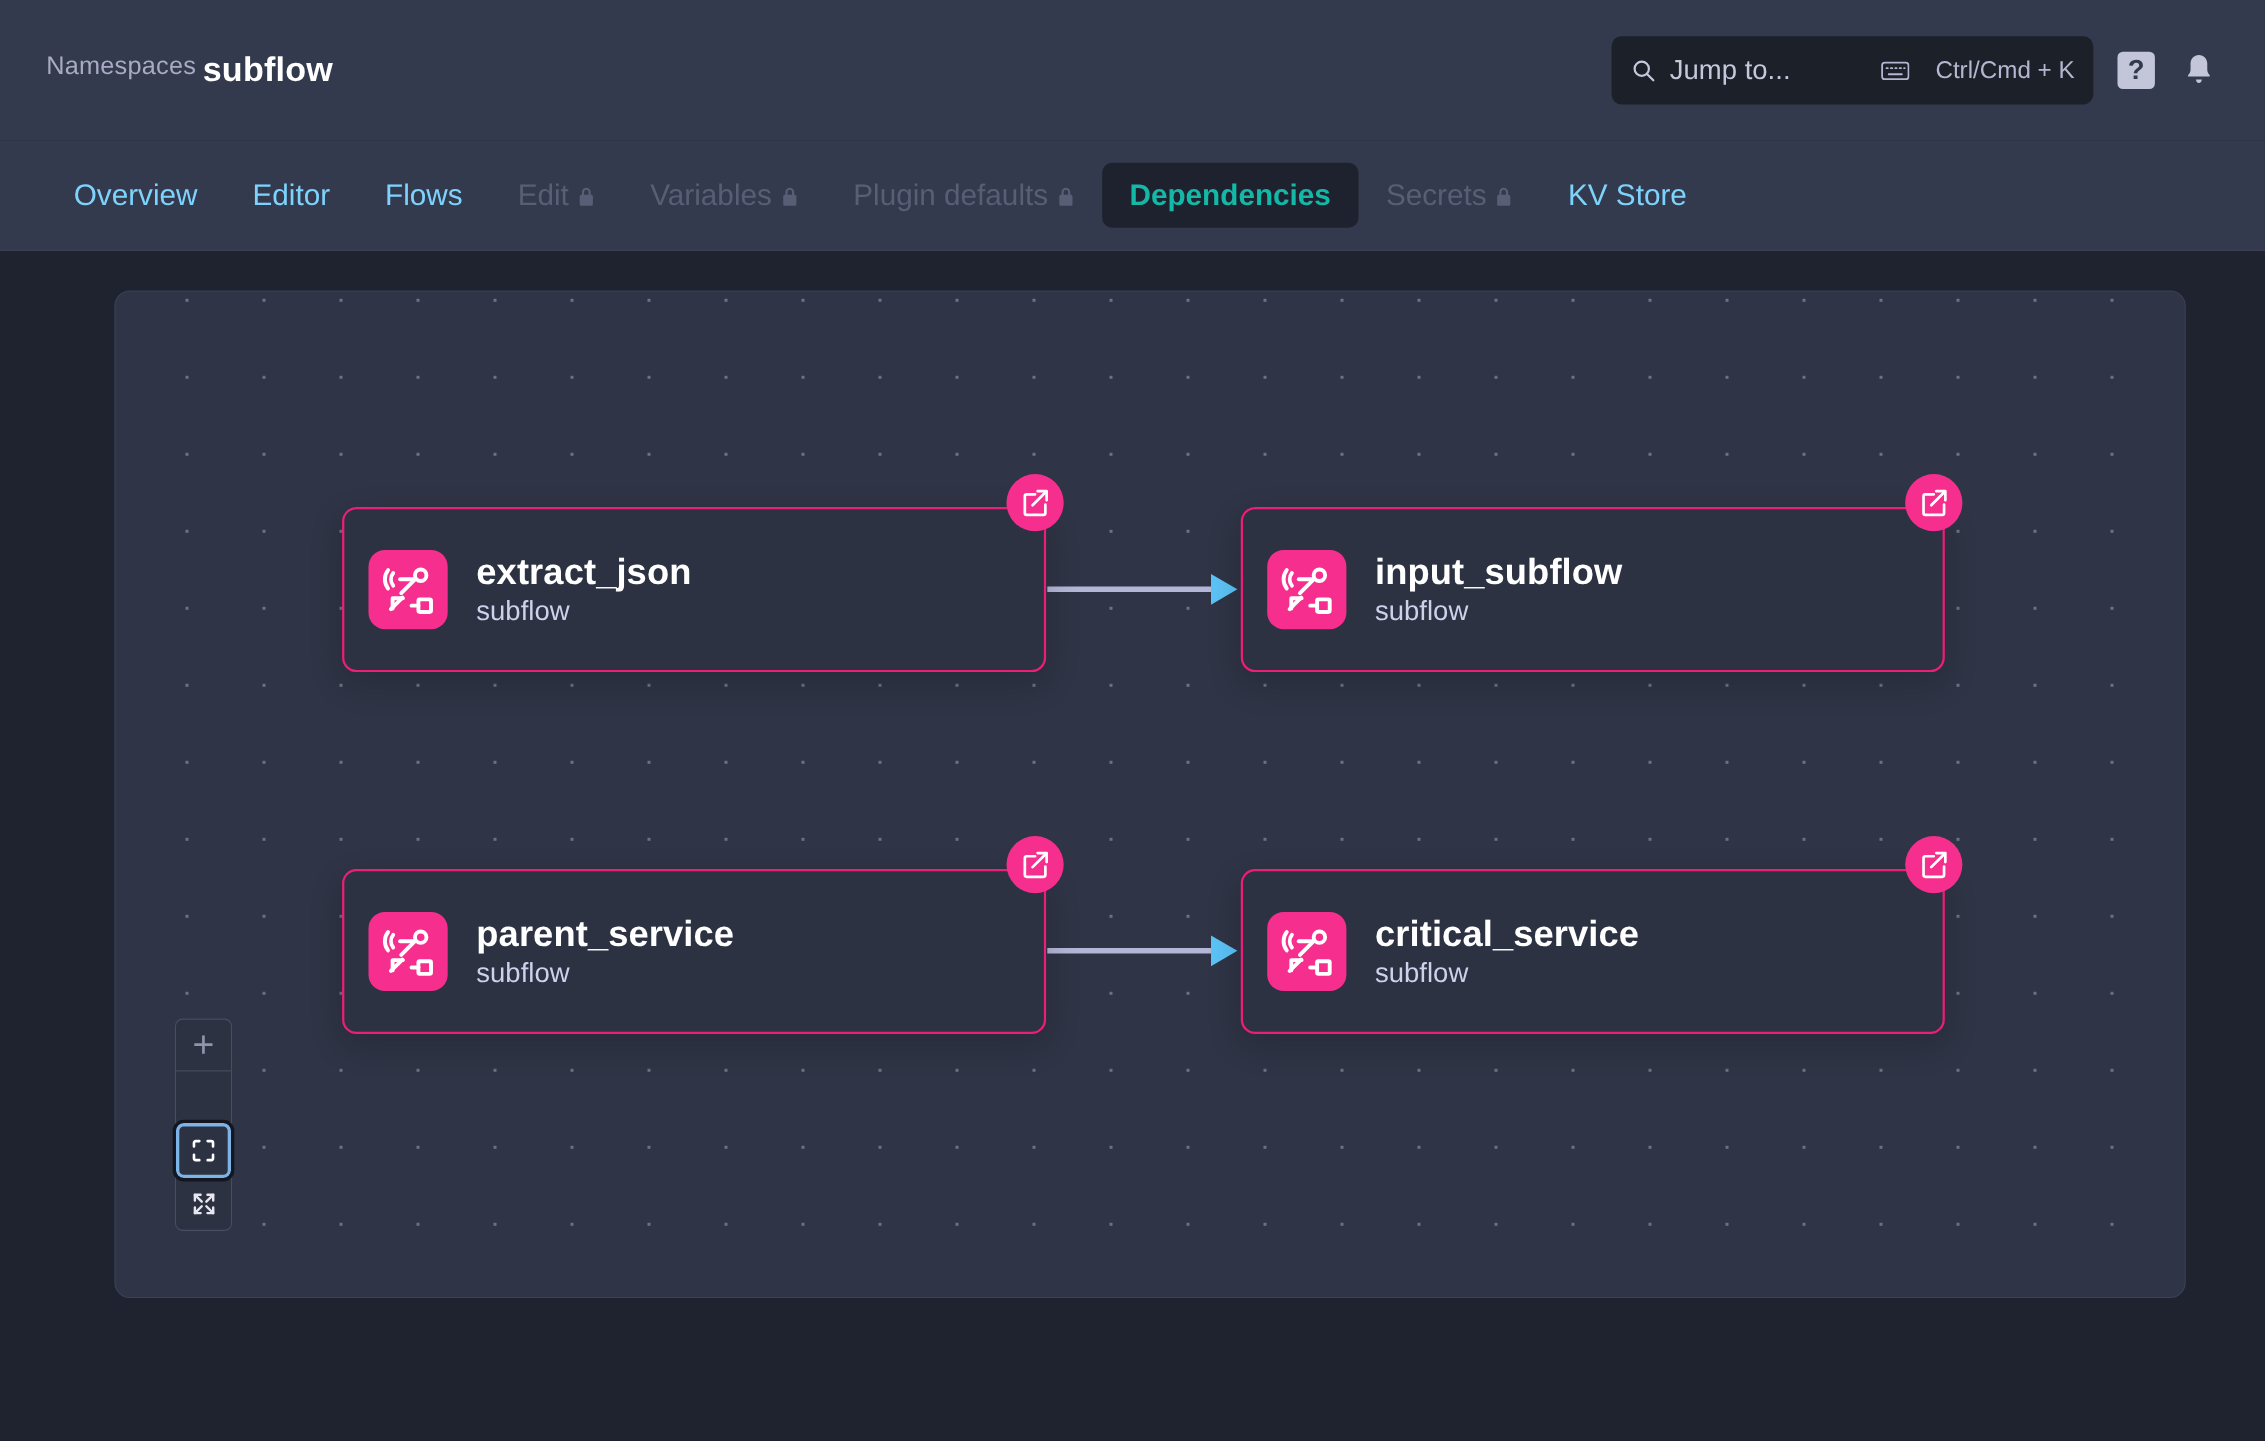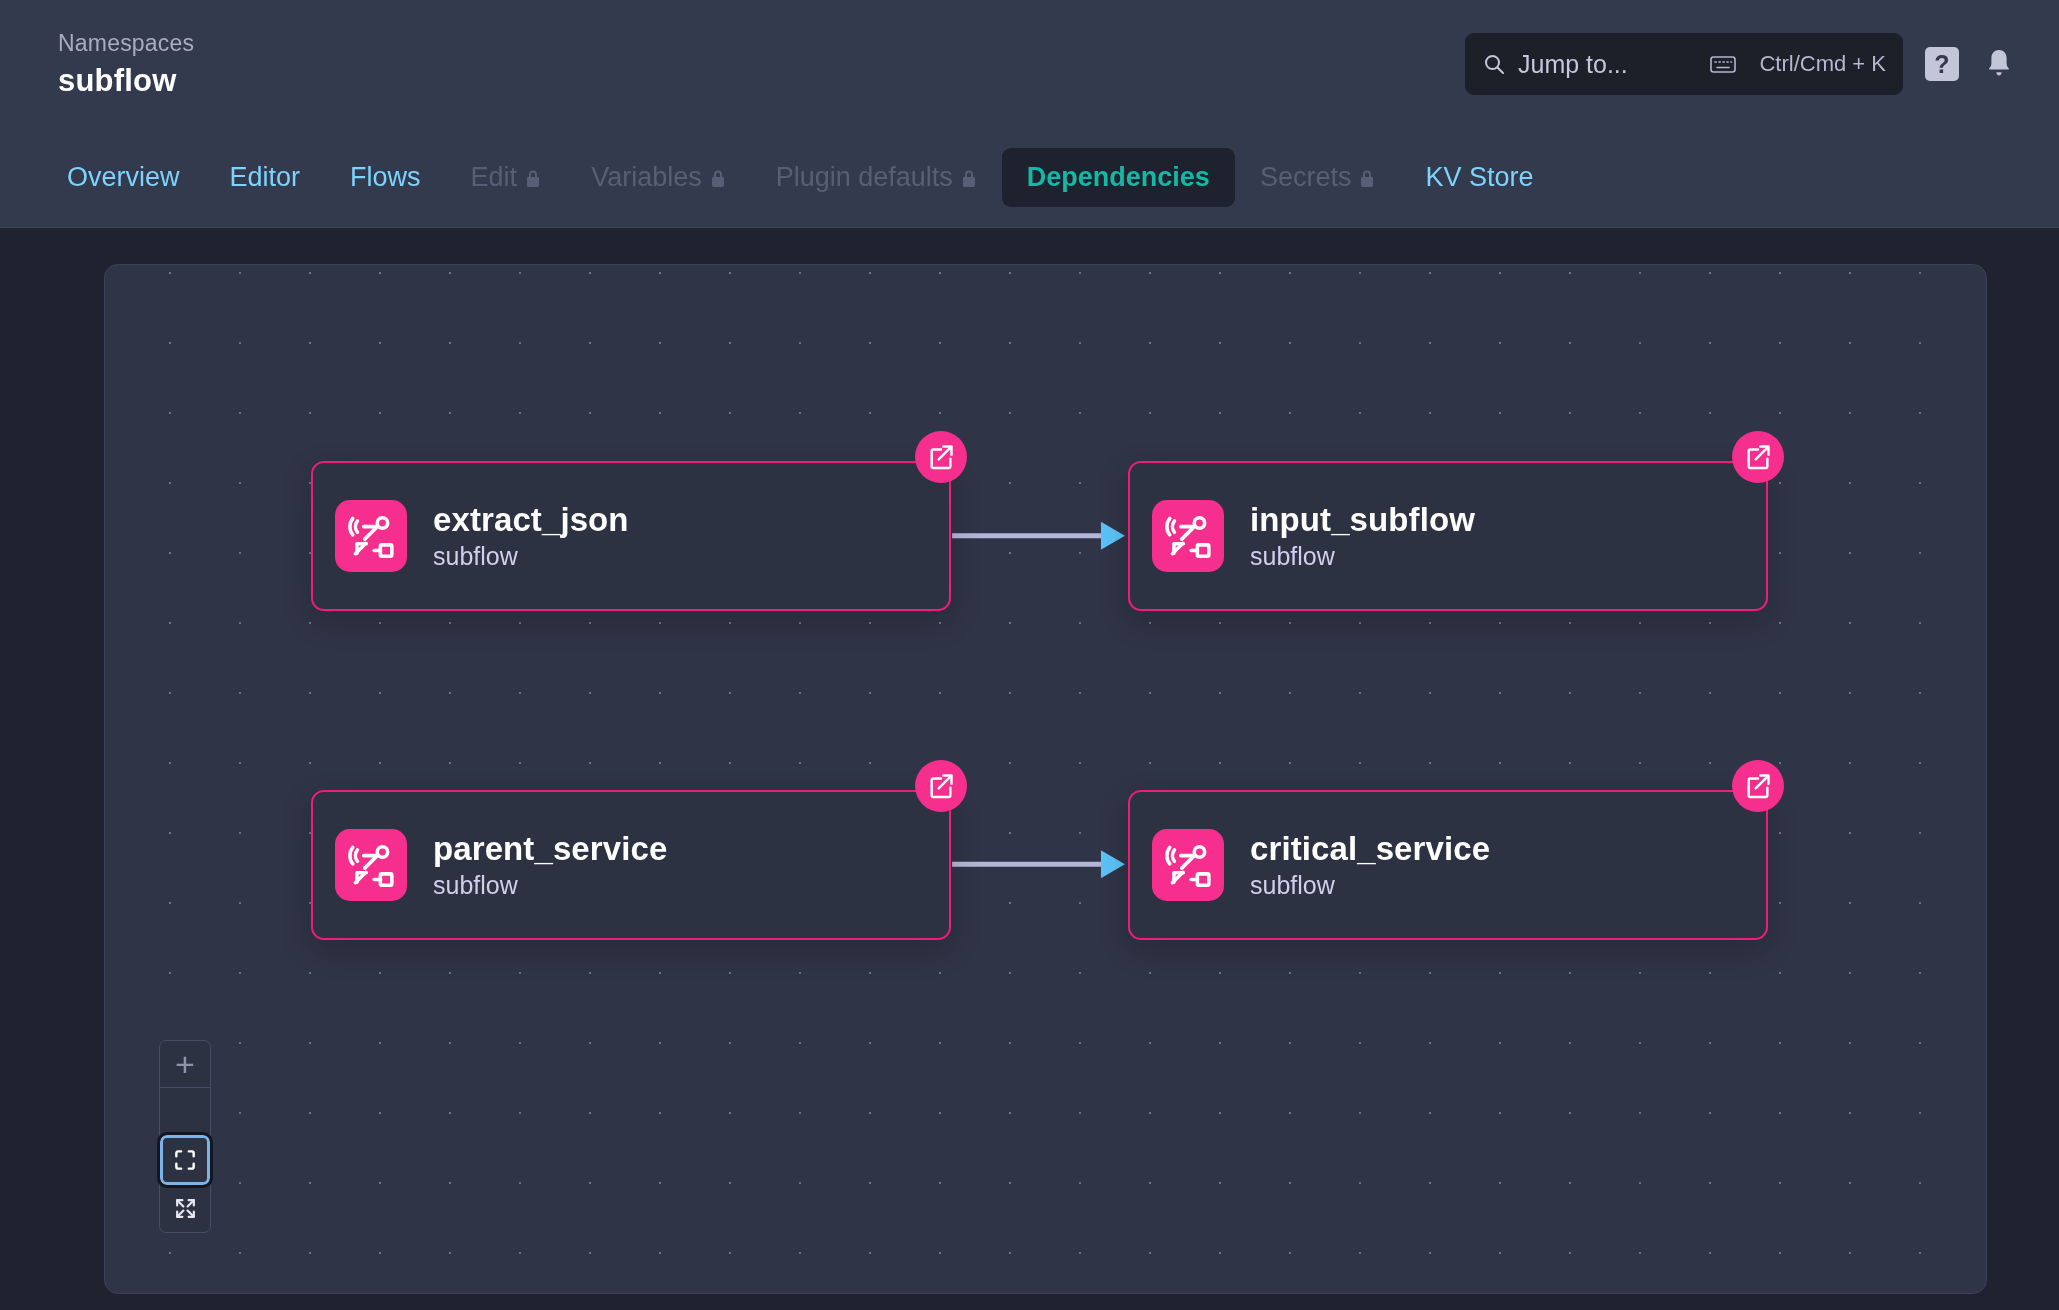--- a/index.html
+++ b/index.html
@@ -15,21 +15,21 @@
 
   
   .topbar {
     position: relative;
     height: 128px;
     background: #343a4d;
     display: flex;
     align-items: center;
     padding: 0 42px 0 42px;
   }
-  .crumbs { display: flex; flex-direction: column; gap: 6px; margin-left: 16px; }
+  .crumbs { display: flex; flex-direction: row; gap: 6px; }
   .crumb-parent {
     font-size: 23px;
     color: #a9abc4;
     letter-spacing: .2px;
   }
   .crumb-current {
     font-size: 31px;
     font-weight: bold;
     color: #ffffff;
     letter-spacing: .2px;
@@ -110,21 +110,21 @@
     display: inline-flex;
     width: 16px; height: 19px;
     position: relative;
     top: 1px;
   }
 
   
   .canvas-wrap {
     position: relative;
     margin: 36px 72px 0 104px;
-    height: 1030px;
+    height: 916px;
     background: #2f3446;
     border: 1px solid #3b415a;
     border-radius: 14px;
     overflow: hidden;
   }
   .dots {
     position: absolute;
     inset: 0;
     background-image: radial-gradient(#9ea2b8 1.4px, transparent 1.5px);
     background-size: 70px 70px;

